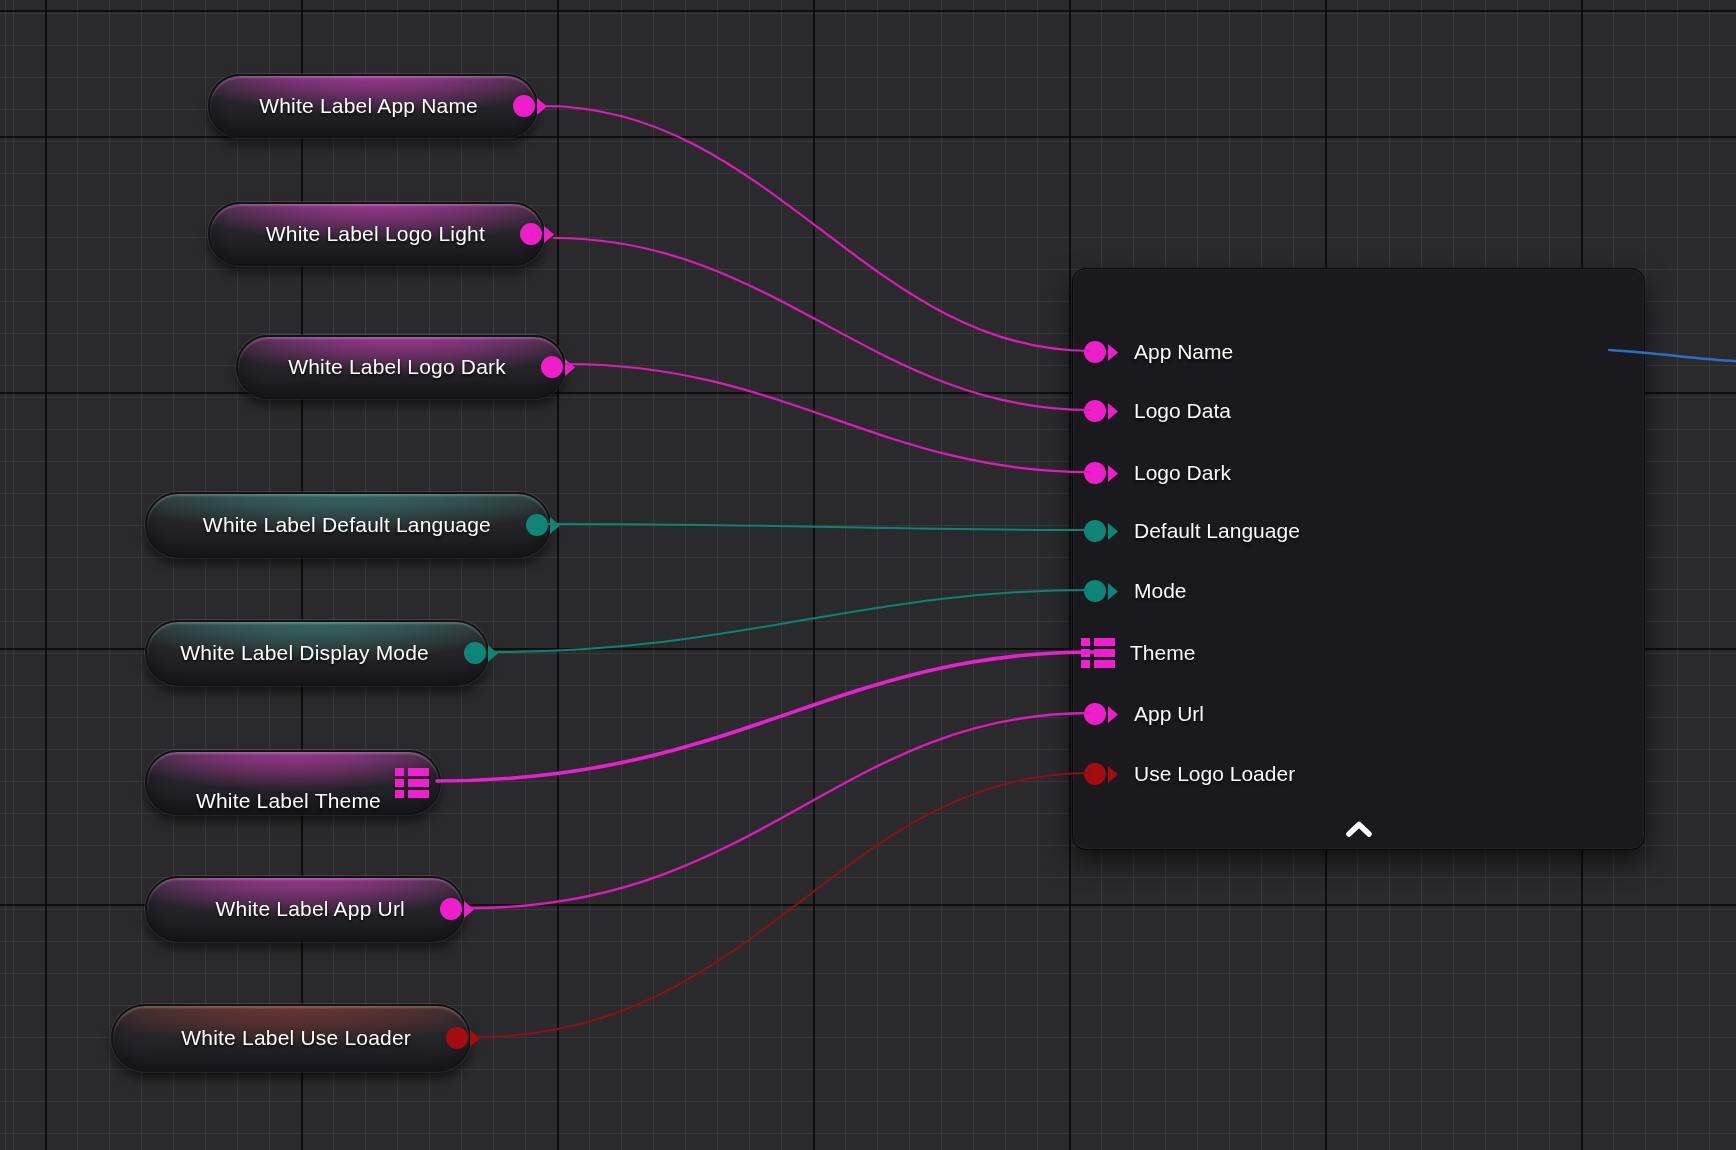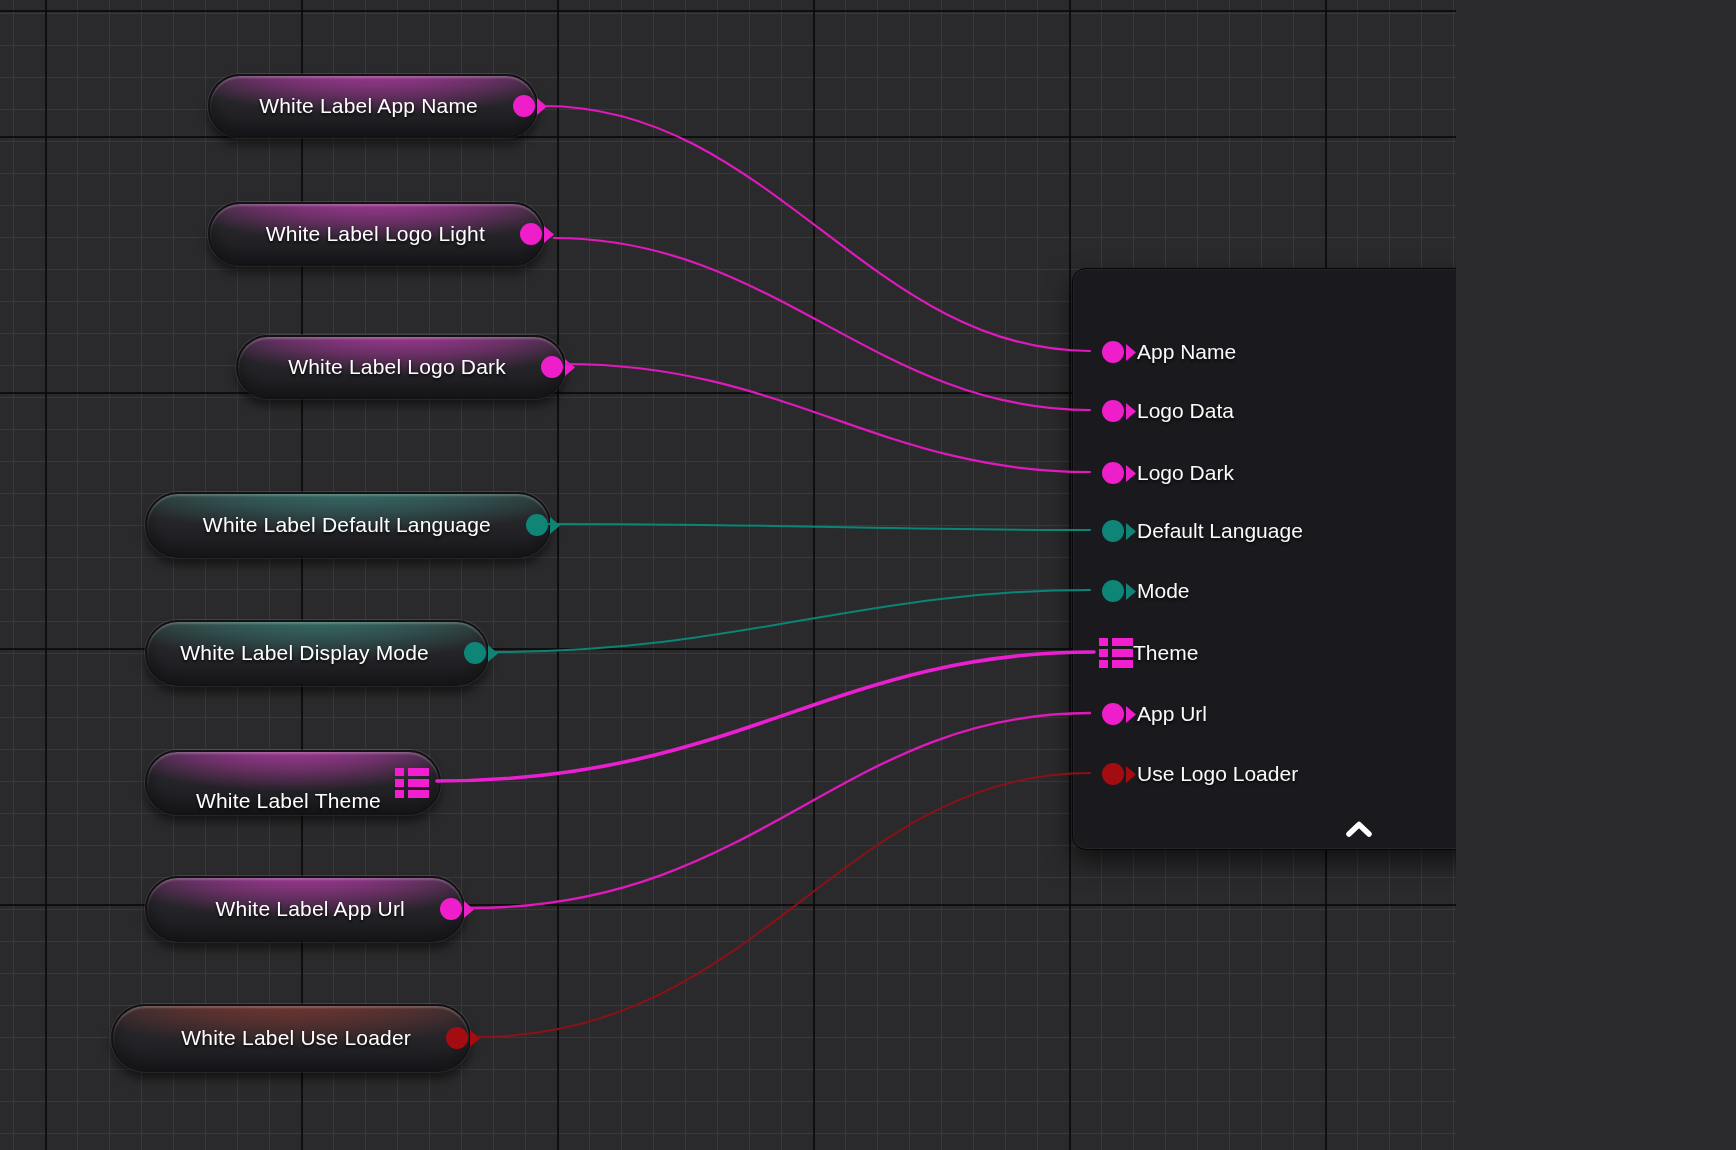--- a/index.html
+++ b/index.html
@@ -1,18 +1,18 @@
 <!DOCTYPE html>
 <html><head>
 <meta charset="utf-8">
 <style>
   html,body{margin:0;padding:0;background:#2a2a2c;}
   *{box-sizing:border-box;}
   .canvas{
-    position:relative;width:1456px;height:1150px;overflow:hidden;
+    position:relative;width:1736px;height:1150px;overflow:hidden;
     font-family:"Liberation Sans", sans-serif;
     background-color:#2a2a2c;
     background-image:
       repeating-linear-gradient(to right, rgba(8,8,8,.85) 0 2px, transparent 2px 256px),
       repeating-linear-gradient(to bottom, rgba(8,8,8,.8) 0 2px, transparent 2px 256px),
       repeating-linear-gradient(to right, #39393b 0 1px, transparent 1px 32px),
       repeating-linear-gradient(to bottom, #39393b 0 1px, transparent 1px 32px);
     background-position:45px 0px, 0px 136px, 13px 0px, 0px 13px;
     padding-left:20px;
   }
@@ -43,21 +43,21 @@
     background:
       linear-gradient(90deg, rgba(150,180,215,.28) 0%, rgba(0,0,0,0) 45%, rgba(0,0,0,.28) 100%),
       linear-gradient(180deg,#5e82ab 0%, #2f5584 18%, #1d3f6f 60%, #163361 100%);
     box-shadow:inset 0 1px 1px rgba(255,255,255,.35), inset 0 -1px 2px rgba(0,0,0,.6);
     padding-left:14px;gap:12px;
   }
   .nb-title{
     color:#d9dde2;font-size:23px;font-weight:bold;letter-spacing:.2px;
     text-shadow:0 2px 2px rgba(0,0,0,.7);white-space:nowrap;
   }
-  .pin-row{position:absolute;left:26px;height:44px;display:flex;align-items:center;gap:0;}
+  .pin-row{position:absolute;left:8px;height:44px;display:flex;align-items:center;gap:15px;}
   .pin-row .lbl,.out-row .lbl{
     color:#fafafa;font-size:21px;white-space:nowrap;text-shadow:0 2px 3px rgba(0,0,0,.8);
   }
   .out-row{position:absolute;top:60px;right:20px;height:44px;display:flex;align-items:center;gap:12px;}
   .collapse-btn{
     position:absolute;bottom:8px;left:50%;transform:translateX(-50%);
     width:60px;height:24px;display:flex;align-items:center;justify-content:center;cursor:pointer;
   }
 </style>
 </head>

